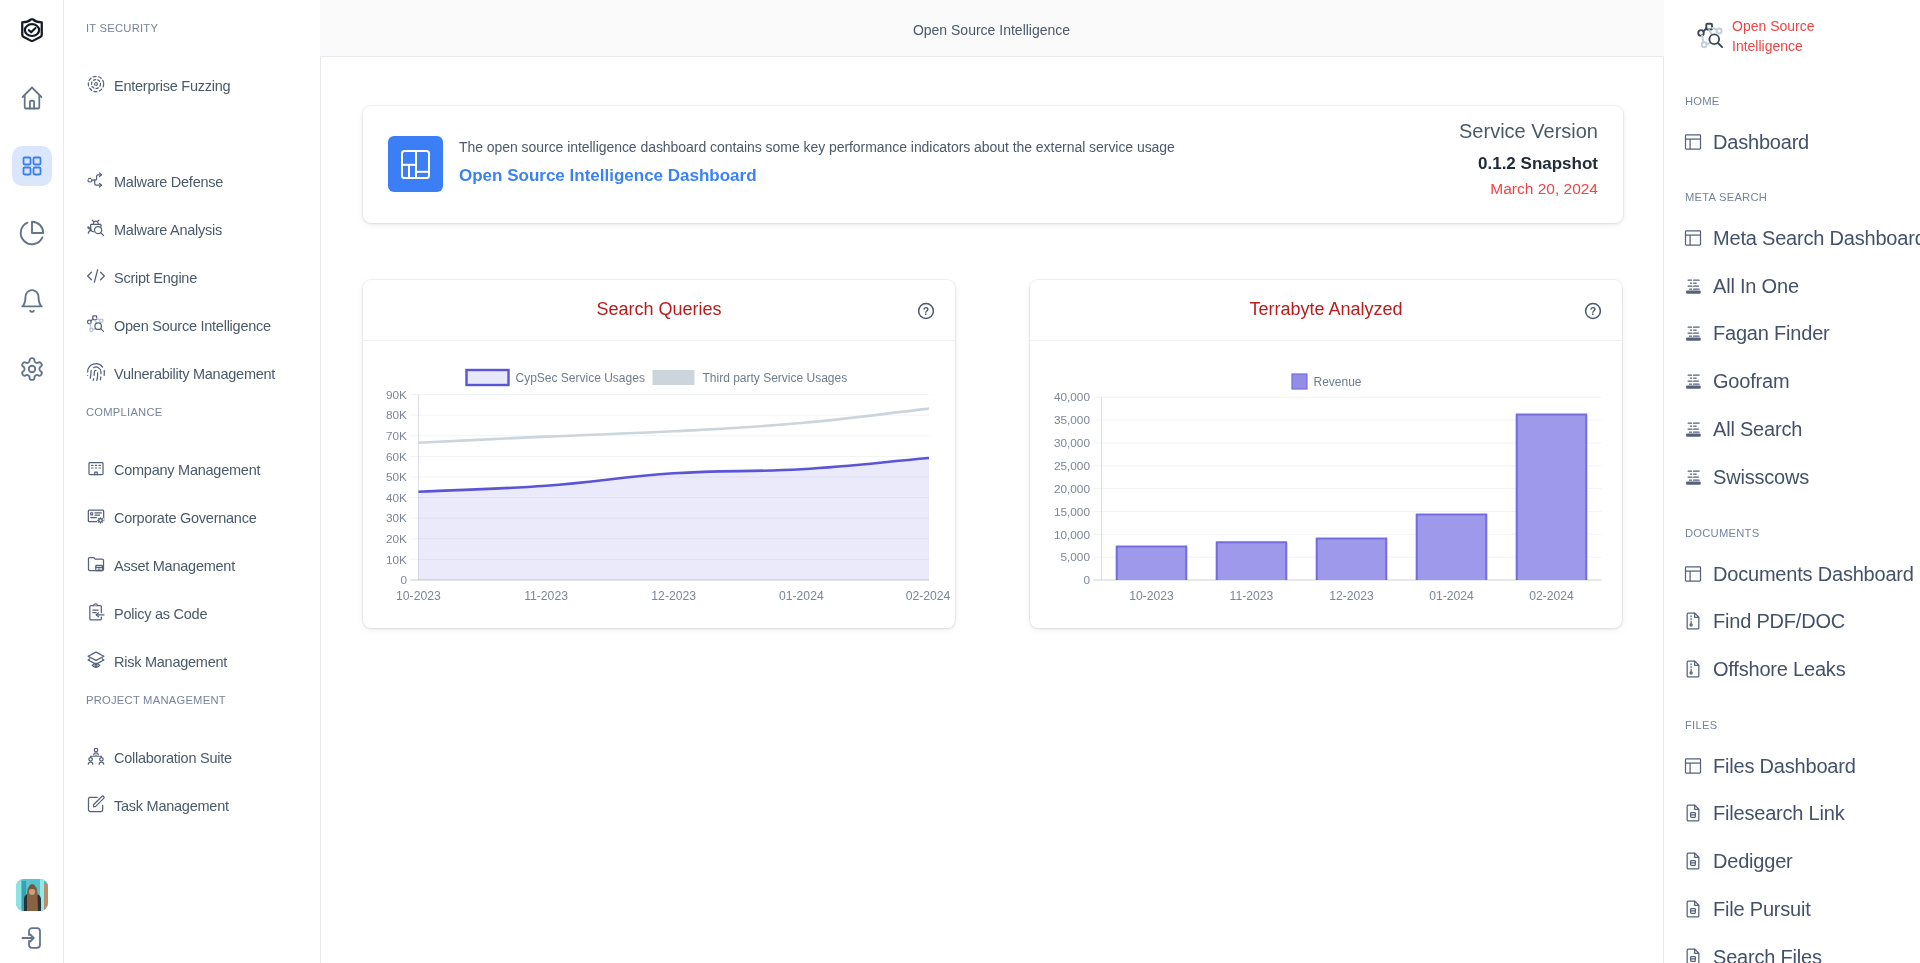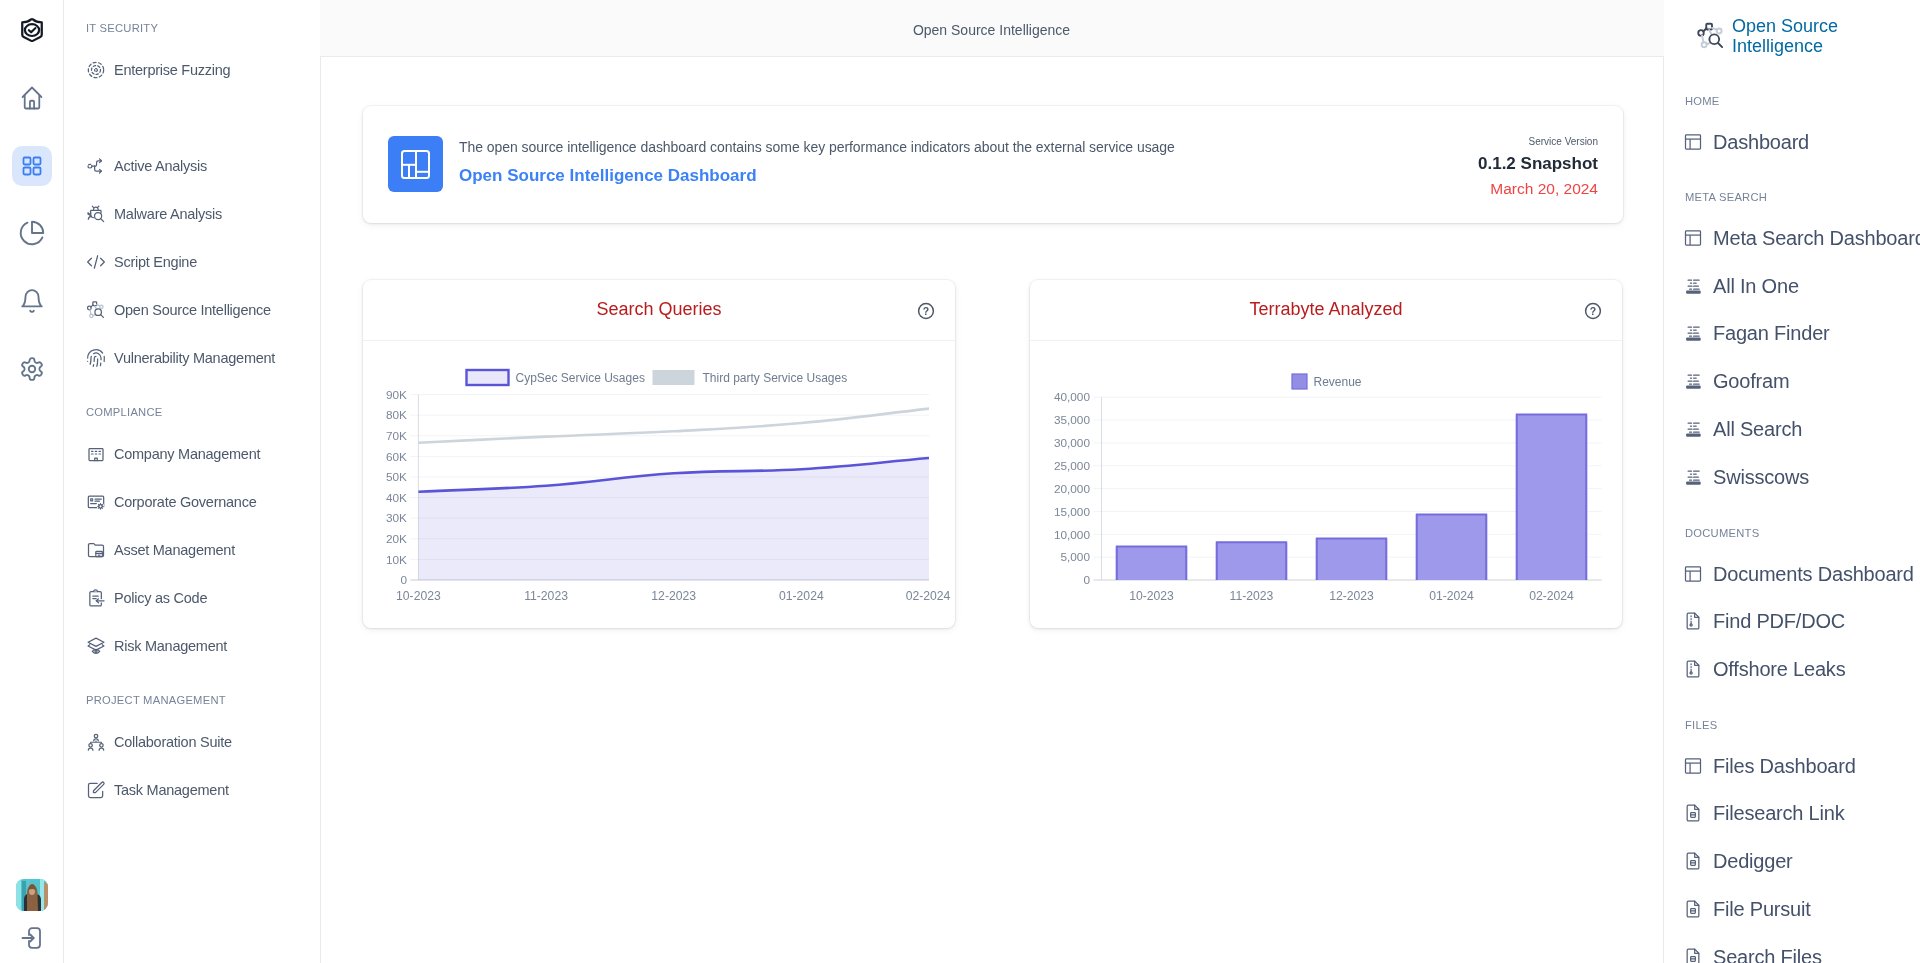--- a/index.html
+++ b/index.html
@@ -3,40 +3,40 @@
 <meta charset="utf-8">
 <style>
 *{margin:0;padding:0;box-sizing:border-box}
 html,body{width:1920px;height:963px;background:#fafafa;font-family:"Liberation Sans",sans-serif;overflow:hidden}
 body{position:relative}
 
 #rail{position:absolute;left:0;top:0;width:64px;height:963px;background:#fff;border-right:1px solid #e9eaee}
 #rail .ric{position:absolute;left:50%;transform:translate(-50%,-50%)}
 
 #snav{position:absolute;left:64px;top:0;width:256px;height:963px;background:#fff}
-.mrow{position:absolute;left:0;height:48px;width:256px;display:flex;align-items:center;padding-left:22px}
+.mrow{position:absolute;left:0;height:48px;width:256px;display:flex;align-items:flex-end;padding-left:22px}
 .mrow svg{flex:0 0 20px;margin-right:8px}
 .mrow .t{font-size:14.5px;color:#4c596b;letter-spacing:-0.25px;white-space:nowrap}
 .mhdr{position:absolute;left:22px;font-size:11.2px;color:#76839a;letter-spacing:0.25px;white-space:nowrap}
 
 #rnav{position:absolute;left:1664px;top:0;width:256px;height:963px;background:#fff}
 .rrow{position:absolute;left:0;height:48px;width:257px;display:flex;align-items:center;padding-left:19px}
 .rrow svg{flex:0 0 20px;margin-right:10px}
 .rrow .t{font-size:20px;color:#44516a;letter-spacing:-0.2px;white-space:nowrap}
 .rhdr{position:absolute;left:21px;font-size:11.2px;color:#76839a;letter-spacing:0.25px;white-space:nowrap}
 
 #toptitle{position:absolute;left:320px;width:1343px;top:22px;text-align:center;font-size:14px;color:#4c596b}
 
 #panel{position:absolute;left:320px;top:56px;width:1344px;height:920px;background:#fff;border:1px solid #e9eaee;border-bottom:none}
 
 #hero{position:absolute;left:42px;top:49px;width:1260px;height:117px;background:#fff;border-radius:8px;box-shadow:0 0 0 1px rgba(35,45,60,0.045),0 1px 3px rgba(35,45,60,0.1),0 2px 8px rgba(35,45,60,0.05)}
 #hero .tile{position:absolute;left:25px;top:30px;width:55px;height:56px;border-radius:6px;background:#3b7ef6}
 #hero .desc{position:absolute;left:96px;top:33px;font-size:14px;letter-spacing:-0.05px;color:#4c596b;white-space:nowrap}
 #hero .htitle{position:absolute;left:96px;top:60px;font-size:17px;font-weight:bold;color:#3b82f6;white-space:nowrap}
-#hero .sv1{position:absolute;right:25px;top:30px;font-size:10px;color:#4c596b;text-align:right}
+#hero .sv1{position:absolute;right:25px;top:14px;font-size:20px;color:#4c596b;text-align:right}
 #hero .sv2{position:absolute;right:25px;top:48px;font-size:17px;font-weight:bold;color:#222b38;text-align:left}
 #hero .sv3{position:absolute;right:25px;top:74px;font-size:15.5px;color:#ef4444;text-align:left}
 
 .ccard{position:absolute;top:223px;width:592px;height:348px;background:#fff;border-radius:8px;box-shadow:0 0 0 1px rgba(35,45,60,0.045),0 1px 3px rgba(35,45,60,0.1),0 2px 8px rgba(35,45,60,0.05)}
 .chead{position:absolute;left:0;top:0;width:100%;height:61px;border-bottom:1px solid #f0f1f4}
 .ctitle{position:absolute;width:100%;top:19px;text-align:center;font-size:18px;color:#b91c1c}
 .help{position:absolute;top:22px;right:20px}
 </style>
 </head>
 <body>
@@ -112,21 +112,21 @@
     </div>
   <div class="mrow" style="top:142px">
       <svg width="20" height="20" viewBox="0 0 24 24" fill="none" stroke="#55627a" stroke-width="1.5" stroke-linecap="round" stroke-linejoin="round">
         <circle cx="4.7" cy="12.2" r="2.3" stroke-dasharray="2.4 1.7"></circle>
         <path d="M7.2 12.2h3.2"></path>
         <path d="M10.4 12.2h0.6c1.1 0 1.7-.6 1.7-1.7V7.4c0-1.1.6-1.7 1.7-1.7h4.1"></path>
         <path d="m16.2 3.5 2.3 2.2-2.3 2.2"></path>
         <path d="M10.4 12.2v4.3c0 1.1.6 1.7 1.7 1.7h6.4"></path>
         <path d="m16.2 16 2.3 2.2-2.3 2.2"></path>
       </svg>
-      <span class="t">Active Analysis</span>
+      <span class="t">Malware Defense</span>
     </div>
   <div class="mrow" style="top:190px">
       <svg width="20" height="20" viewBox="0 0 24 24" fill="none" stroke="#55627a" stroke-width="1.5" stroke-linecap="round" stroke-linejoin="round">
         <path d="m7.5 2.5 1.7 1.8"></path>
         <path d="M13.8 4.2 15.5 2.5"></path>
         <path d="M9 7.5v-.8a2.8 2.8 0 1 1 5.6 0v.8"></path>
         <path d="M5.5 10.5a5.8 5.8 0 0 1 .3-3h11.9a6 6 0 0 1 .3 3"></path>
         <path d="M5.8 13.5C4 13.3 2.7 12 2.5 10.3"></path>
         <path d="M5.6 11.7H2.2"></path>
         <path d="M2.8 18.3c.2-1.9 1.6-3.3 3.4-3.5"></path>
@@ -377,21 +377,21 @@
       <circle cx="18.5" cy="8" r="2" stroke="#c3ccd8"></circle>
       <circle cx="6.5" cy="19" r="2" stroke="#c3ccd8"></circle>
       <path d="M6 8.2 8.4 5.8"></path>
       <path d="M12.8 5.5 16.8 7" stroke="#c3ccd8"></path>
       <path d="M4.8 11.6 6 17" stroke="#c3ccd8"></path>
       <path d="M10.5 7.2 12.6 11" stroke="#c3ccd8"></path>
       <path d="M8.6 18.6 11.2 17.6" stroke="#c3ccd8"></path>
       <circle cx="14.6" cy="14.6" r="3.9"></circle>
       <path d="m17.6 17.6 3.3 3.3"></path>
   </svg>
-  <div style="position:absolute;left:68px;top:16px;font-size:18px;line-height:20px;color:#0369a1">Open Source<br>Intelligence</div>
+  <div style="position:absolute;left:68px;top:16px;font-size:14px;line-height:20px;color:#ef4444">Open Source<br>Intelligence</div>
 
   <div class="rhdr" style="top:95px">HOME</div>
   <div class="rrow" style="top:118px">
       <svg width="20" height="20" viewBox="0 0 24 24" fill="none" stroke="#55627a" stroke-width="1.5" stroke-linejoin="round">
         <rect x="3" y="3.5" width="18" height="17" rx="1"></rect>
         <path d="M3 8.5h18"></path>
         <path d="M8.5 8.5v12"></path>
       </svg>
       <span class="t">Dashboard</span>
     </div>

